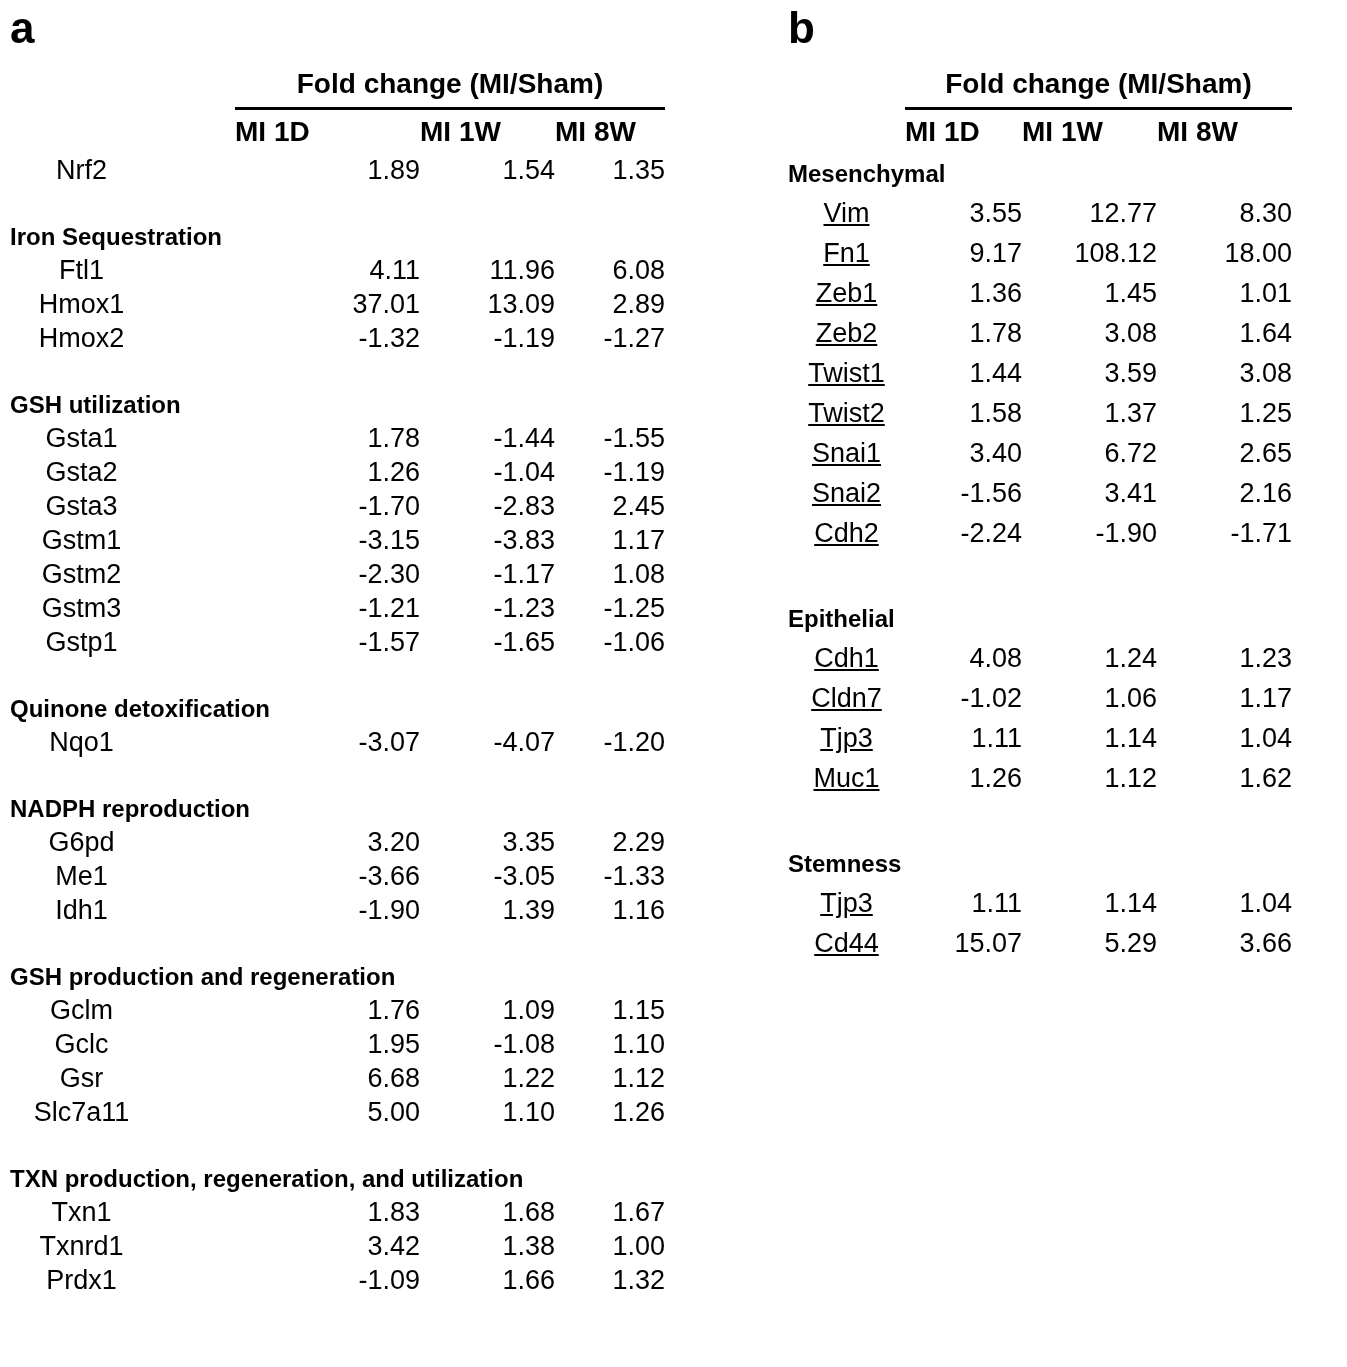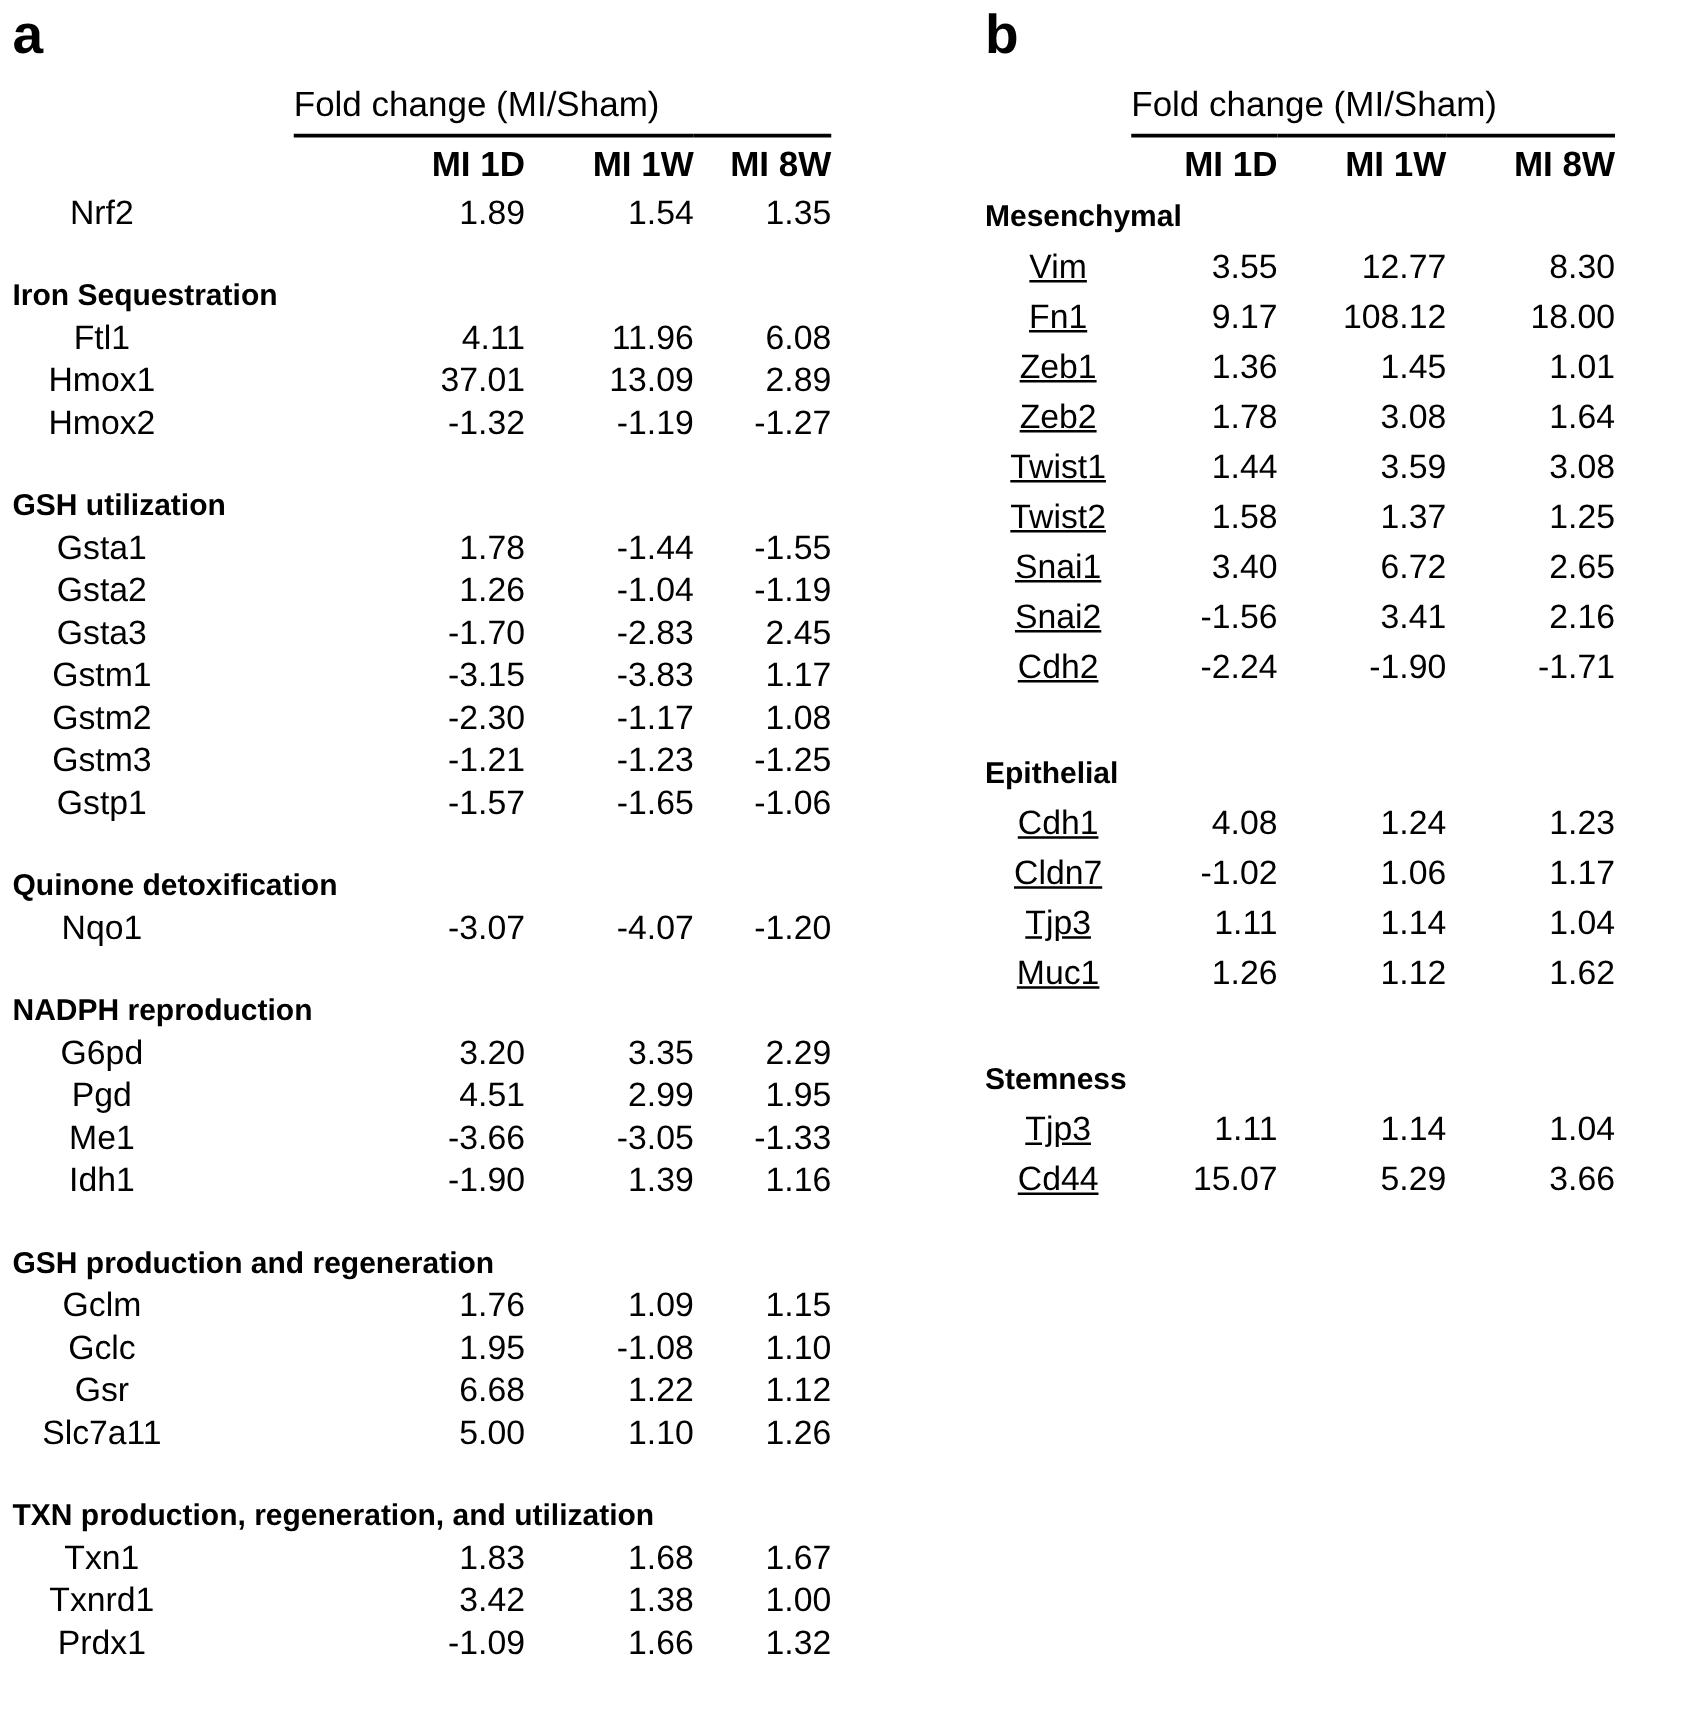--- a/index.html
+++ b/index.html
@@ -47,32 +47,32 @@
   #panel-a col.c-v1   { width: 185px; }
   #panel-a col.c-v2   { width: 135px; }
   #panel-a col.c-v3   { width: 110px; }
   #panel-b col.c-gene { width: 117px; }
   #panel-b col.c-v1   { width: 117px; }
   #panel-b col.c-v2   { width: 135px; }
   #panel-b col.c-v3   { width: 135px; }
 
   th.span-title {
     font-size: 28px;
-    font-weight: normal;
-    text-align: left;
+    font-weight: bold;
+    text-align: center;
     vertical-align: bottom;
     padding-bottom: 7px;
     border-bottom: 3px solid #000000;
     height: 46px;
     box-sizing: border-box;
   }
   tr.col-heads th {
     font-size: 28px;
     font-weight: bold;
-    text-align: right;
+    text-align: left;
     height: 44px;
   }
 
   tbody td.gene { text-align: center; }
   #panel-a tbody td.gene { padding-right: 82px; }
   #panel-b tbody td.gene { padding-right: 0; text-decoration: underline; }
   tbody td.val  { text-align: right; }
 
   tr.sec-head-row td {
     font-size: 24px;
@@ -208,26 +208,20 @@
           <tr class="sec-head-row">
             <td colspan="4">NADPH reproduction</td>
           </tr>
           <tr>
             <td class="gene">G6pd</td>
             <td class="val">3.20</td>
             <td class="val">3.35</td>
             <td class="val">2.29</td>
           </tr>
           <tr>
-            <td class="gene">Pgd</td>
-            <td class="val">4.51</td>
-            <td class="val">2.99</td>
-            <td class="val">1.95</td>
-          </tr>
-          <tr>
             <td class="gene">Me1</td>
             <td class="val">-3.66</td>
             <td class="val">-3.05</td>
             <td class="val">-1.33</td>
           </tr>
           <tr>
             <td class="gene">Idh1</td>
             <td class="val">-1.90</td>
             <td class="val">1.39</td>
             <td class="val">1.16</td>

